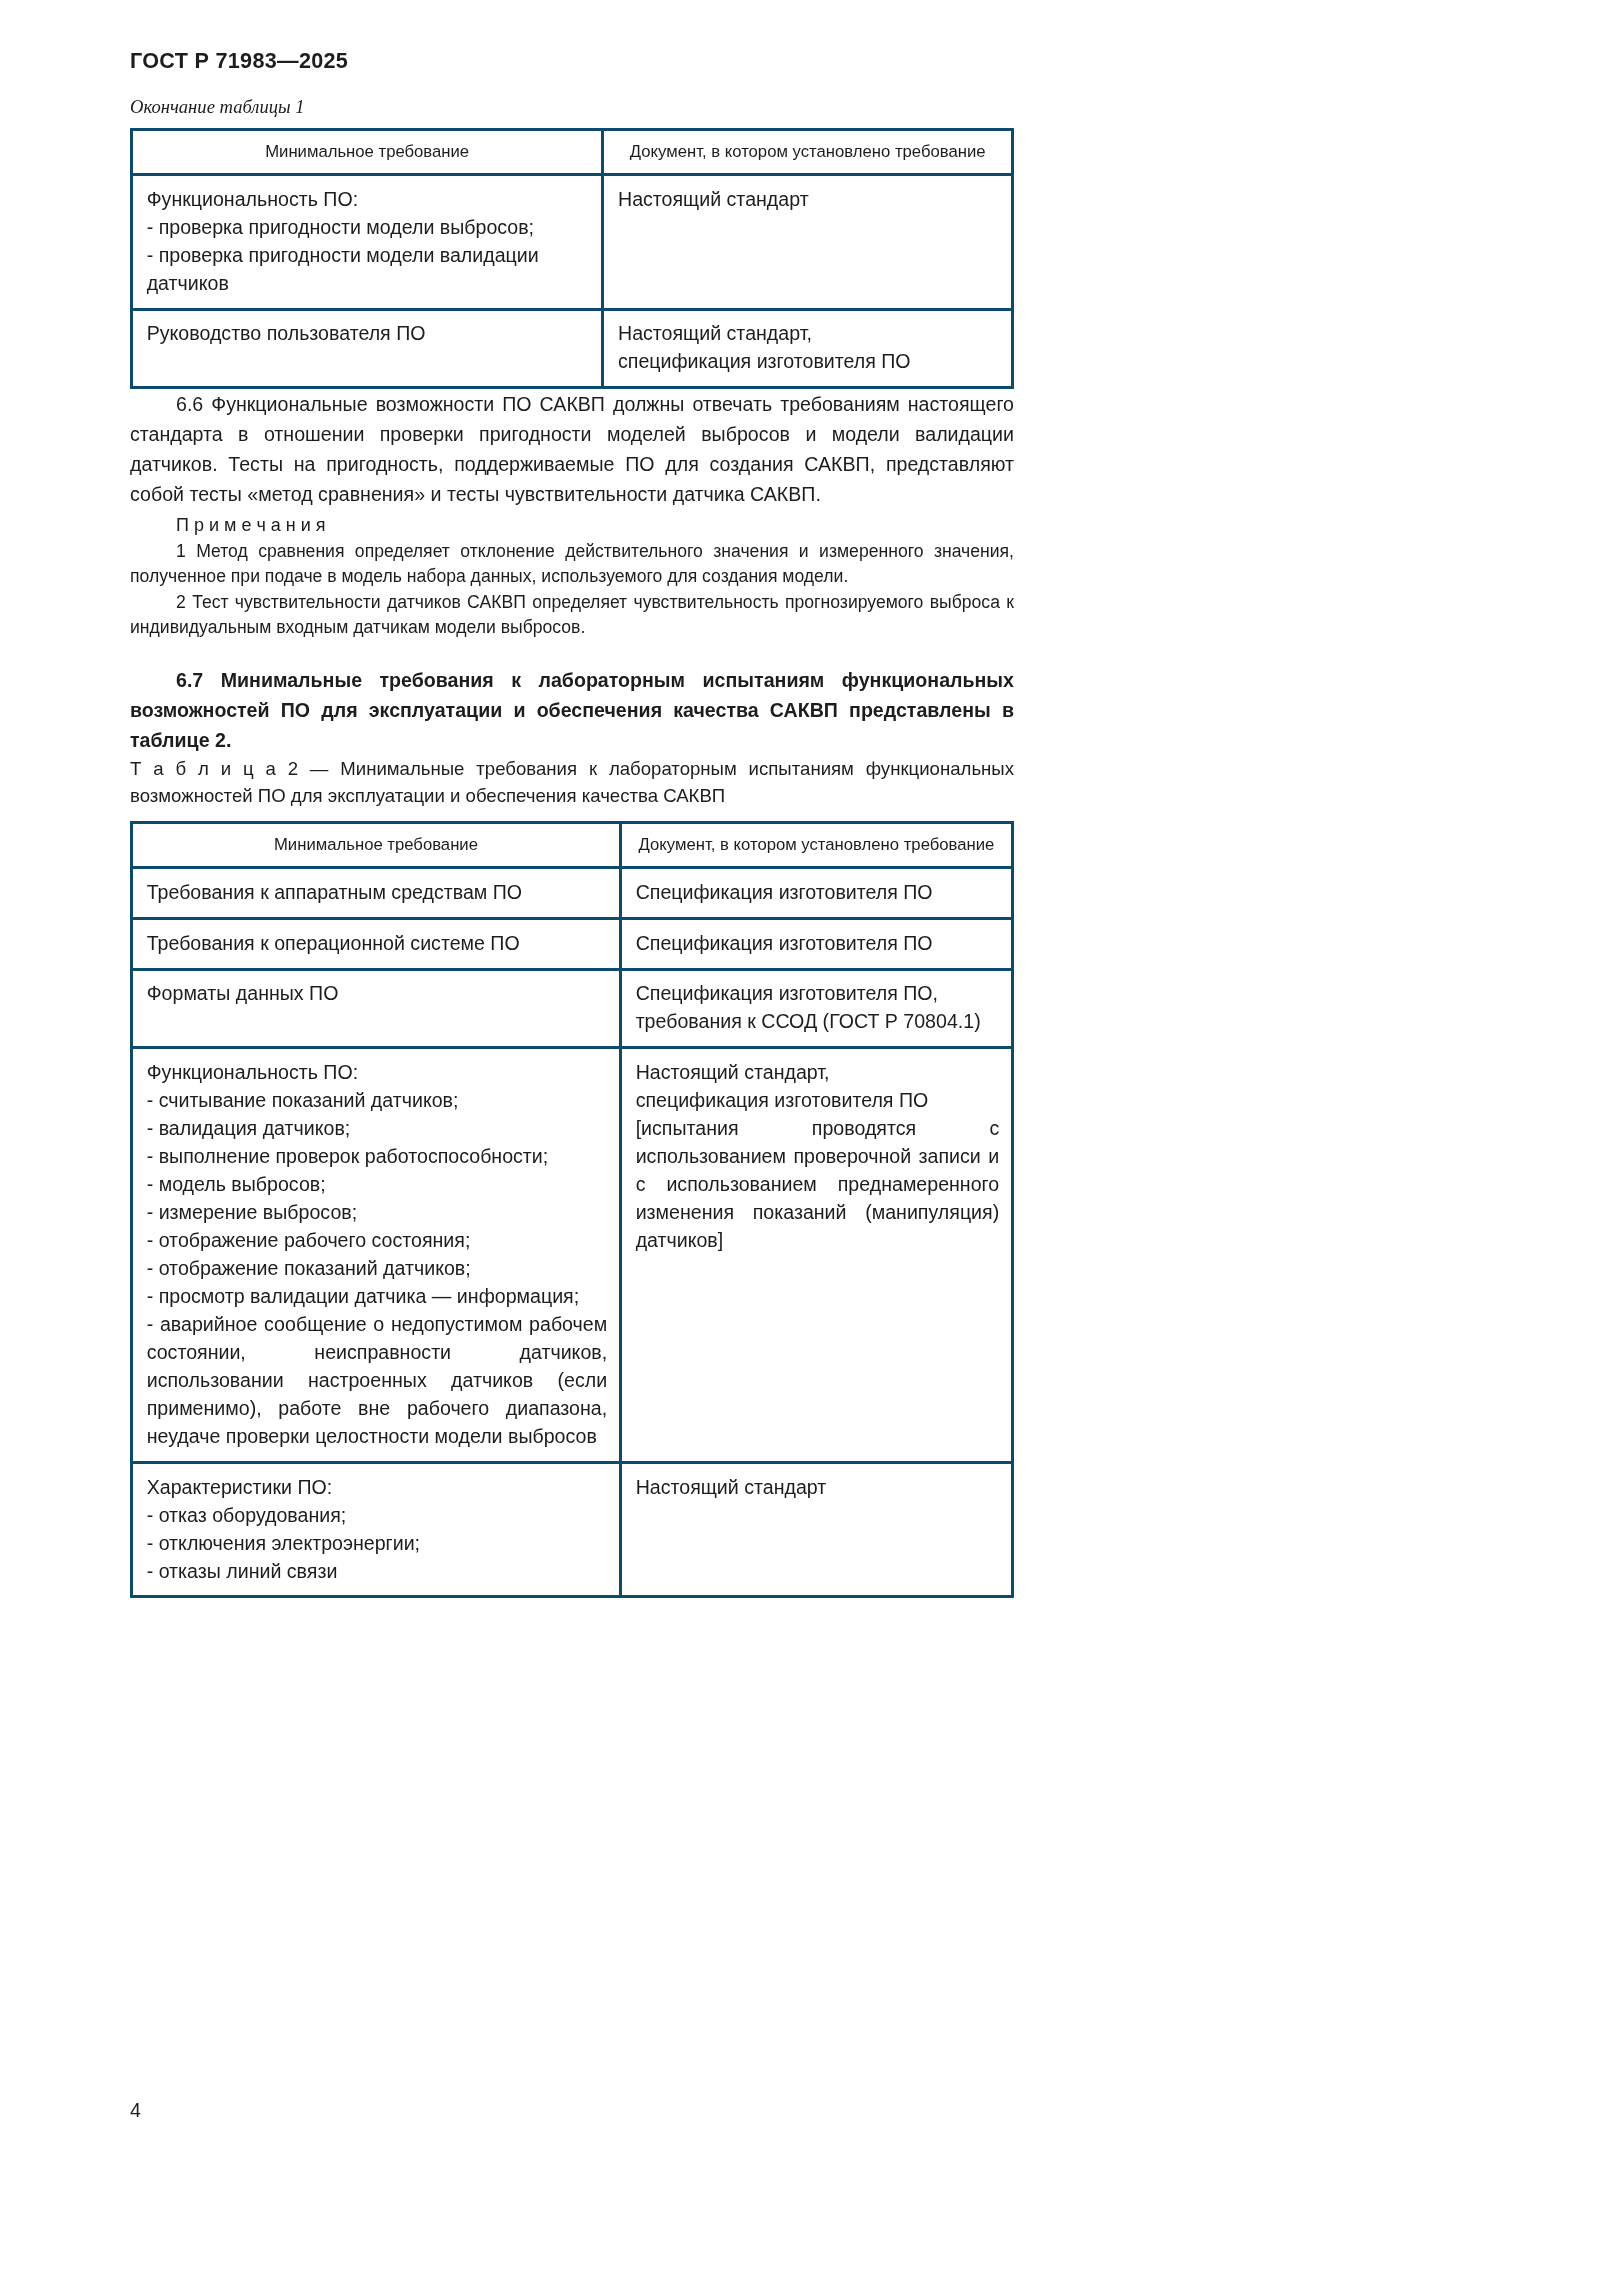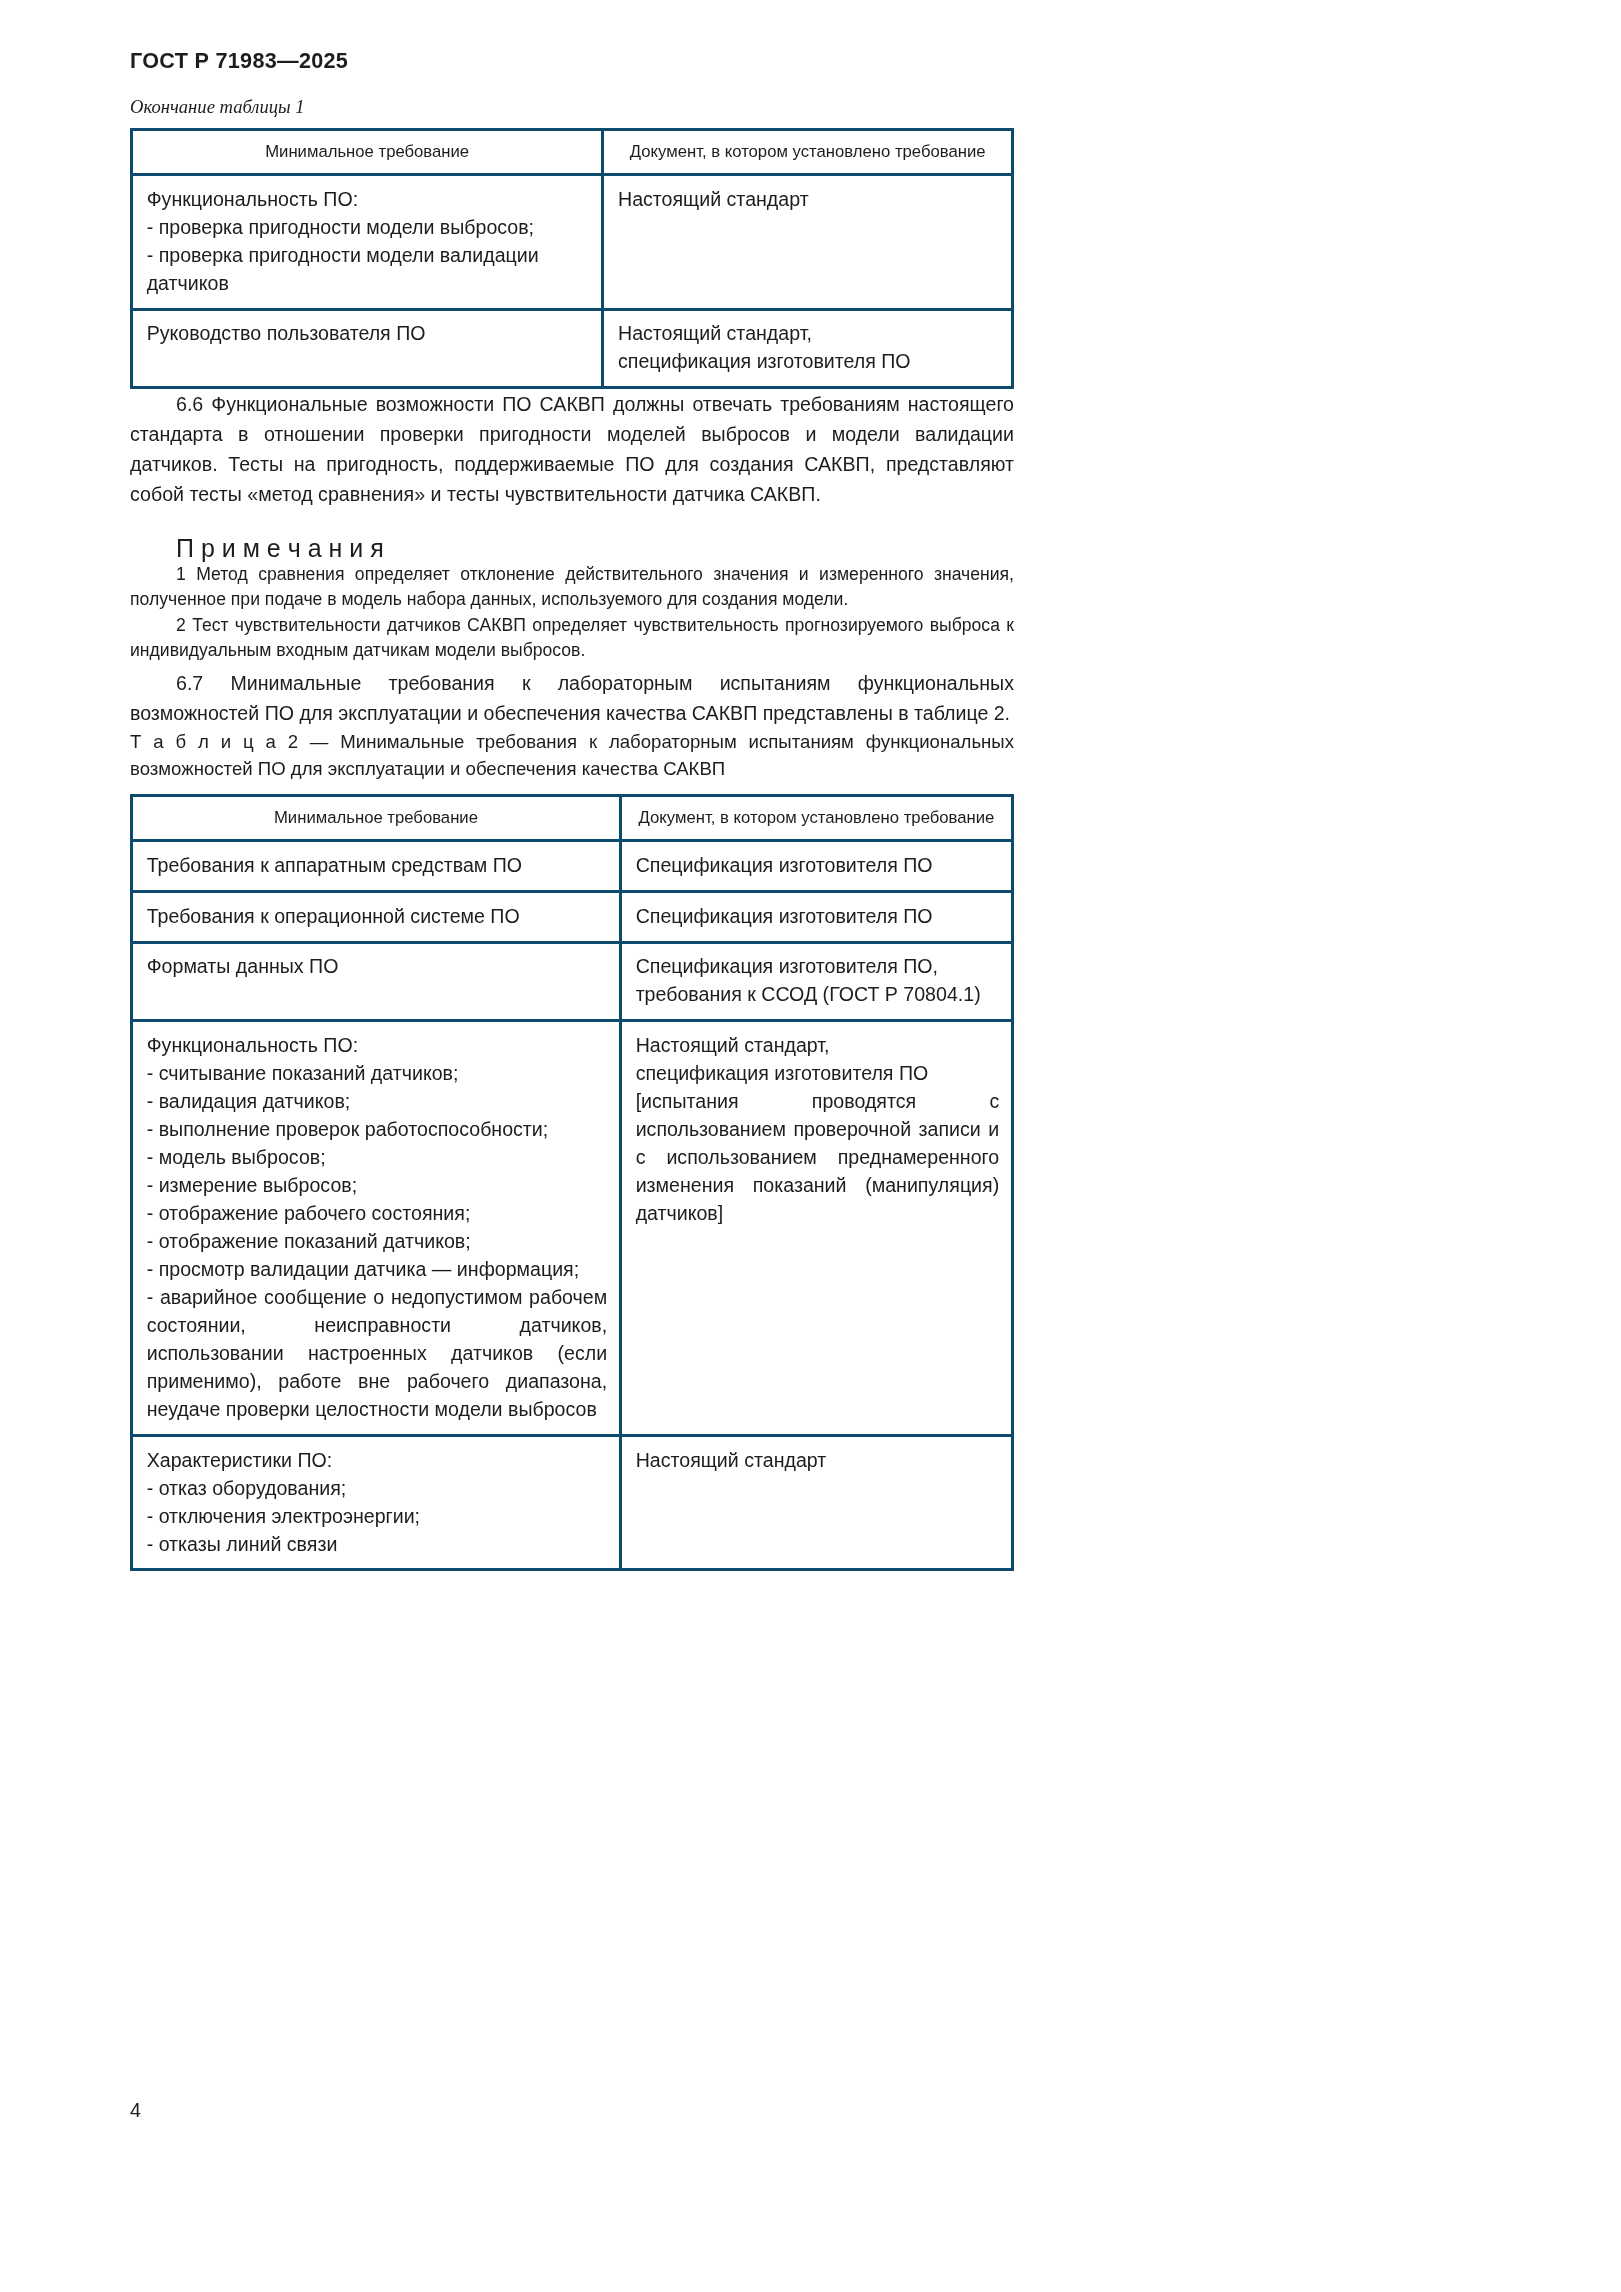--- a/index.html
+++ b/index.html
@@ -40,28 +40,28 @@
   table.t2 th { border-bottom:2.9px double #000; }
   td.vc { vertical-align:middle; }
   .cell-line { }
   .cell-line.just { text-align:justify; }
   .para {
     font-size:19.6px; line-height:30px;
     text-align:justify; text-indent:46px;
   }
   .p65 { margin-top:25.5px; }
   .notes-title {
-    margin-top:26px; text-indent:46px;
-    font-size:25px; line-height:26.5px;
+    margin-top:3px; text-indent:46px;
+    font-size:18px; line-height:26.5px;
   }
   .note {
     font-size:17.6px; line-height:25.5px;
     text-align:justify; text-indent:46px;
   }
-  .p67 { margin-top:4px; }
+  .p67 { margin-top:24px;font-weight:bold; }
   .table2-caption {
     font-size:18.6px; line-height:27.4px;
     text-align:justify;
   }
   table.t2 { margin-top:11.8px; }
   .page-number {
     position:absolute; left:130px; top:2099px;
     font-size:19.6px;
   }
   td .doc-block { }

